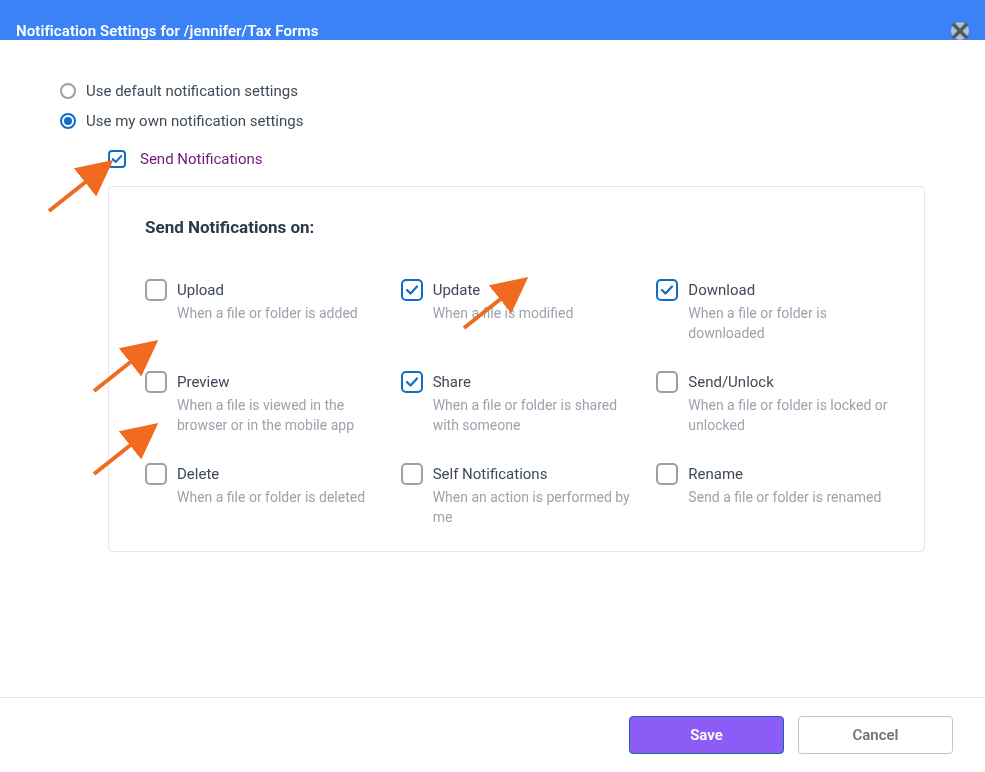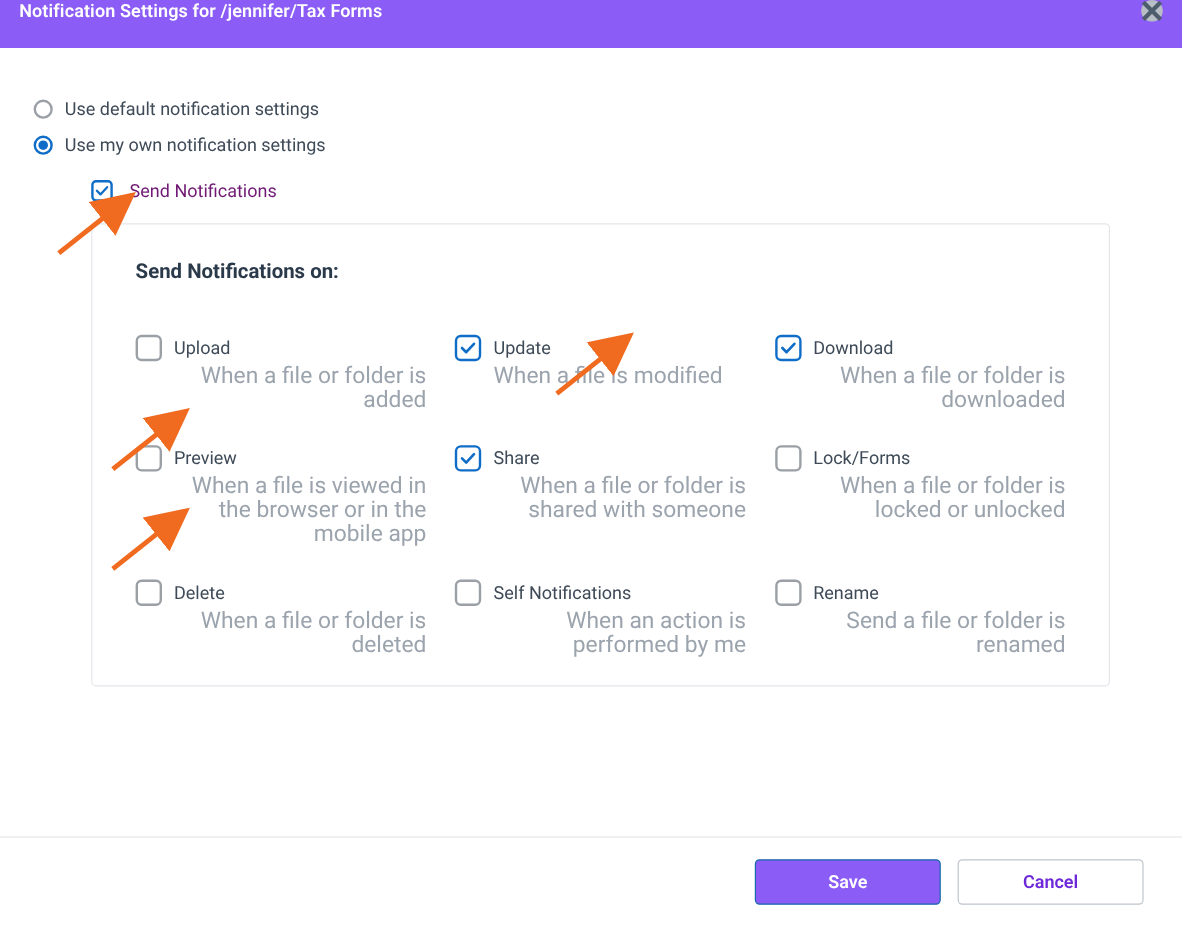--- a/index.html
+++ b/index.html
@@ -1,43 +1,43 @@
 <!DOCTYPE html>
 <html><head>
 <meta charset="utf-8">
 <style>
   * { box-sizing: border-box; margin: 0; padding: 0; }
   body { font-family: -apple-system, BlinkMacSystemFont, "Segoe UI", Roboto, sans-serif; background: #fff; width: 985px; height: 772px; overflow: hidden; position: relative; }
-  .header { background: #8b5cf6; color: #fff; height: 40px; display: flex; align-items: flex-start; padding: 0 16px; justify-content: space-between; }
+  .header { background: #3b82f6; color: #fff; height: 40px; display: flex; align-items: flex-end; padding: 0 16px; justify-content: space-between; }
   .header-title { font-size: 15px; font-weight: 600; letter-spacing: 0.1px; }
   .close-btn { width: 18px; height: 18px; border-radius: 50%; background: #b7bec5; color: #4e5d6c; display: flex; align-items: center; justify-content: center; font-size: 12px; cursor: pointer; font-weight: bold; line-height: 1; }
-  .content { padding: 42px 60px 20px 28px; }
+  .content { padding: 42px 60px 20px 60px; }
   .radio-row { display: flex; align-items: center; margin-bottom: 12px; cursor: pointer; }
   .radio { width: 16px; height: 16px; border: 2px solid #9aa0a6; border-radius: 50%; margin-right: 10px; position: relative; flex-shrink: 0; }
   .radio.checked { border-color: #0f6dc7; }
   .radio.checked::after { content: ""; position: absolute; top: 2px; left: 2px; width: 8px; height: 8px; background: #0f6dc7; border-radius: 50%; }
   .radio-label { font-size: 15px; color: #3e4a57; }
   .send-row { display: flex; align-items: center; margin: 20px 0 18px 48px; cursor: pointer; }
   .cb-sm { width: 18px; height: 18px; border: 2px solid #0f6dc7; border-radius: 4px; display: flex; align-items: center; justify-content: center; flex-shrink: 0; margin-right: 14px; }
   .cb-sm svg { width: 12px; height: 12px; }
   .send-label { font-size: 15px; color: #701a75; }
   .panel { margin-left: 48px; border: 1px solid #e4e6ea; border-radius: 4px; padding: 30px 36px 24px 36px; }
   .panel-title { font-size: 17px; font-weight: 700; color: #2b3a4a; margin-bottom: 42px; }
   .grid { display: grid; grid-template-columns: 1fr 1fr 1fr; column-gap: 24px; row-gap: 28px; }
   .opt { display: flex; align-items: flex-start; }
   .cb { width: 22px; height: 22px; border: 2px solid #9aa0a6; border-radius: 5px; display: flex; align-items: center; justify-content: center; flex-shrink: 0; margin-right: 10px; cursor: pointer; }
   .cb.checked { border-color: #0f6dc7; }
   .cb svg { width: 14px; height: 14px; }
   .opt-text { display: flex; flex-direction: column; }
   .opt-label { font-size: 15px; color: #3e4a57; line-height: 22px; }
-  .opt-desc { font-size: 19px; color: #9ba3ad; margin-top: 2px; line-height: 20px; text-align: right; }
+  .opt-desc { font-size: 14px; color: #9ba3ad; margin-top: 2px; line-height: 20px; }
   .footer { position: absolute; bottom: 0; left: 0; right: 0; border-top: 1px solid #e4e6ea; padding: 18px 32px; display: flex; justify-content: flex-end; gap: 14px; background: #fff; }
   .btn { width: 155px; height: 38px; border-radius: 4px; font-size: 15px; font-weight: 600; display: flex; align-items: center; justify-content: center; cursor: pointer; }
   .btn-primary { background: #8b5cf6; color: #fff; border: 1px solid #1769aa; }
-  .btn-secondary { background: #fff; color: #6d28d9; border: 1px solid #bfc5cd; }
+  .btn-secondary { background: #fff; color: #737373; border: 1px solid #bfc5cd; }
   .arrow { position: absolute; pointer-events: none; }
   .arrow svg { display: block; }
 </style>
 </head>
 <body>
 
 <div class="header">
   <div class="header-title">Notification Settings for /jennifer/Tax Forms</div>
   <div class="close-btn">
     <svg viewBox="0 0 10 10">
@@ -118,21 +118,21 @@
         </div>
         <div class="opt-text">
           <div class="opt-label">Share</div>
           <div class="opt-desc">When a file or folder is shared with someone</div>
         </div>
       </div>
 
       <div class="opt">
         <div class="cb"></div>
         <div class="opt-text">
-          <div class="opt-label">Lock/Forms</div>
+          <div class="opt-label">Send/Unlock</div>
           <div class="opt-desc">When a file or folder is locked or unlocked</div>
         </div>
       </div>
 
       <div class="opt">
         <div class="cb"></div>
         <div class="opt-text">
           <div class="opt-label">Delete</div>
           <div class="opt-desc">When a file or folder is deleted</div>
         </div>

